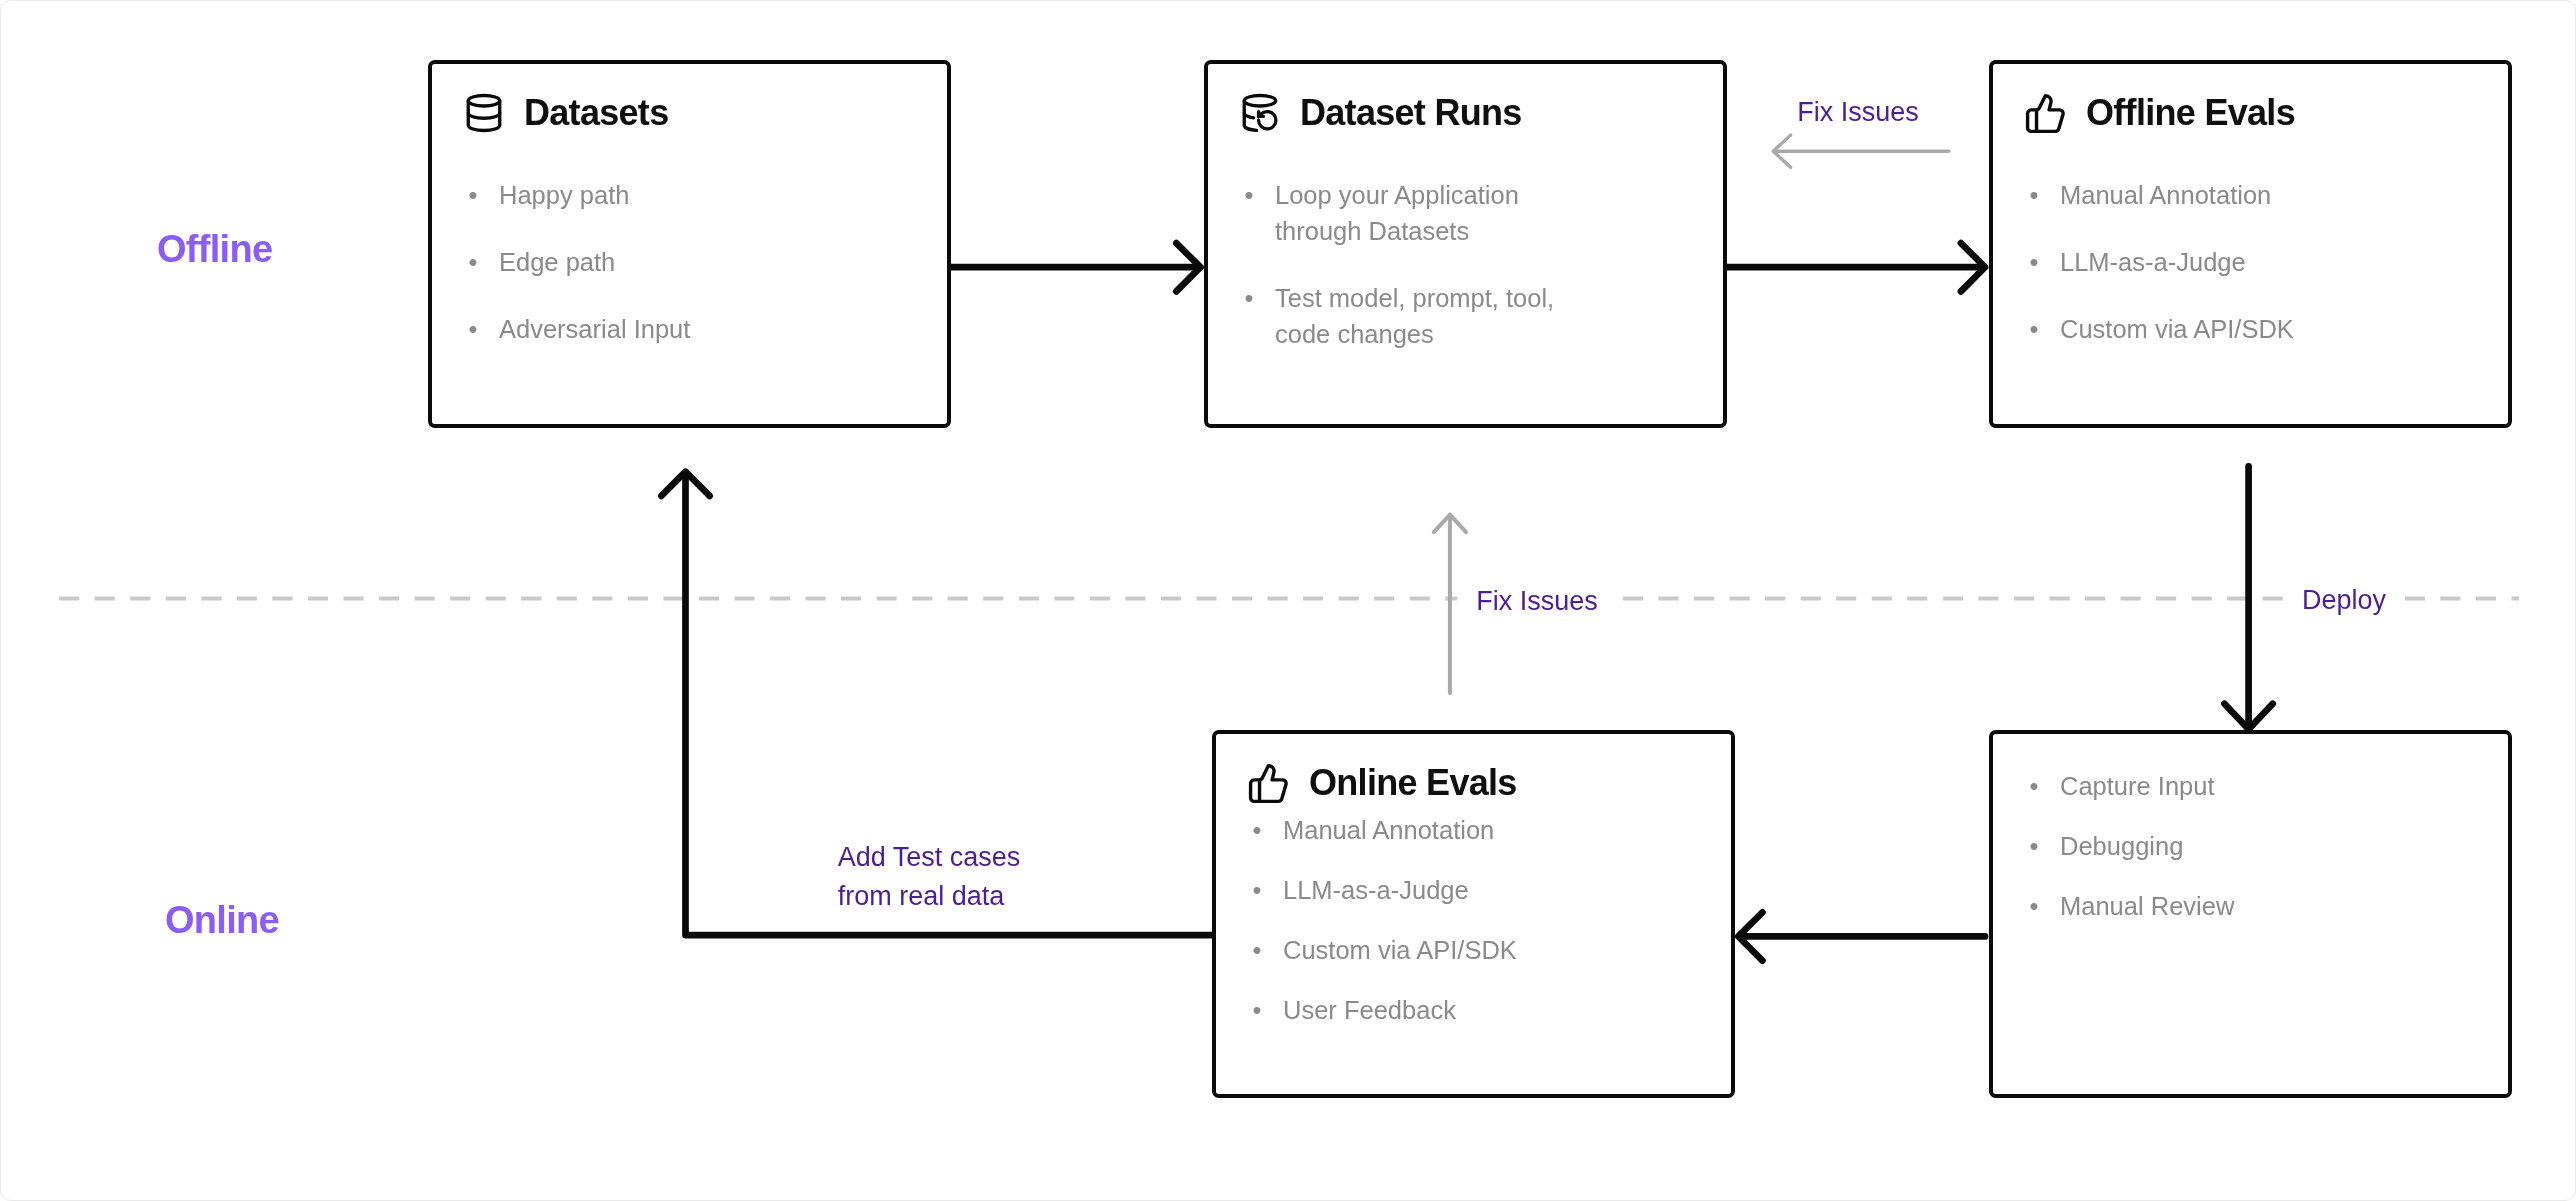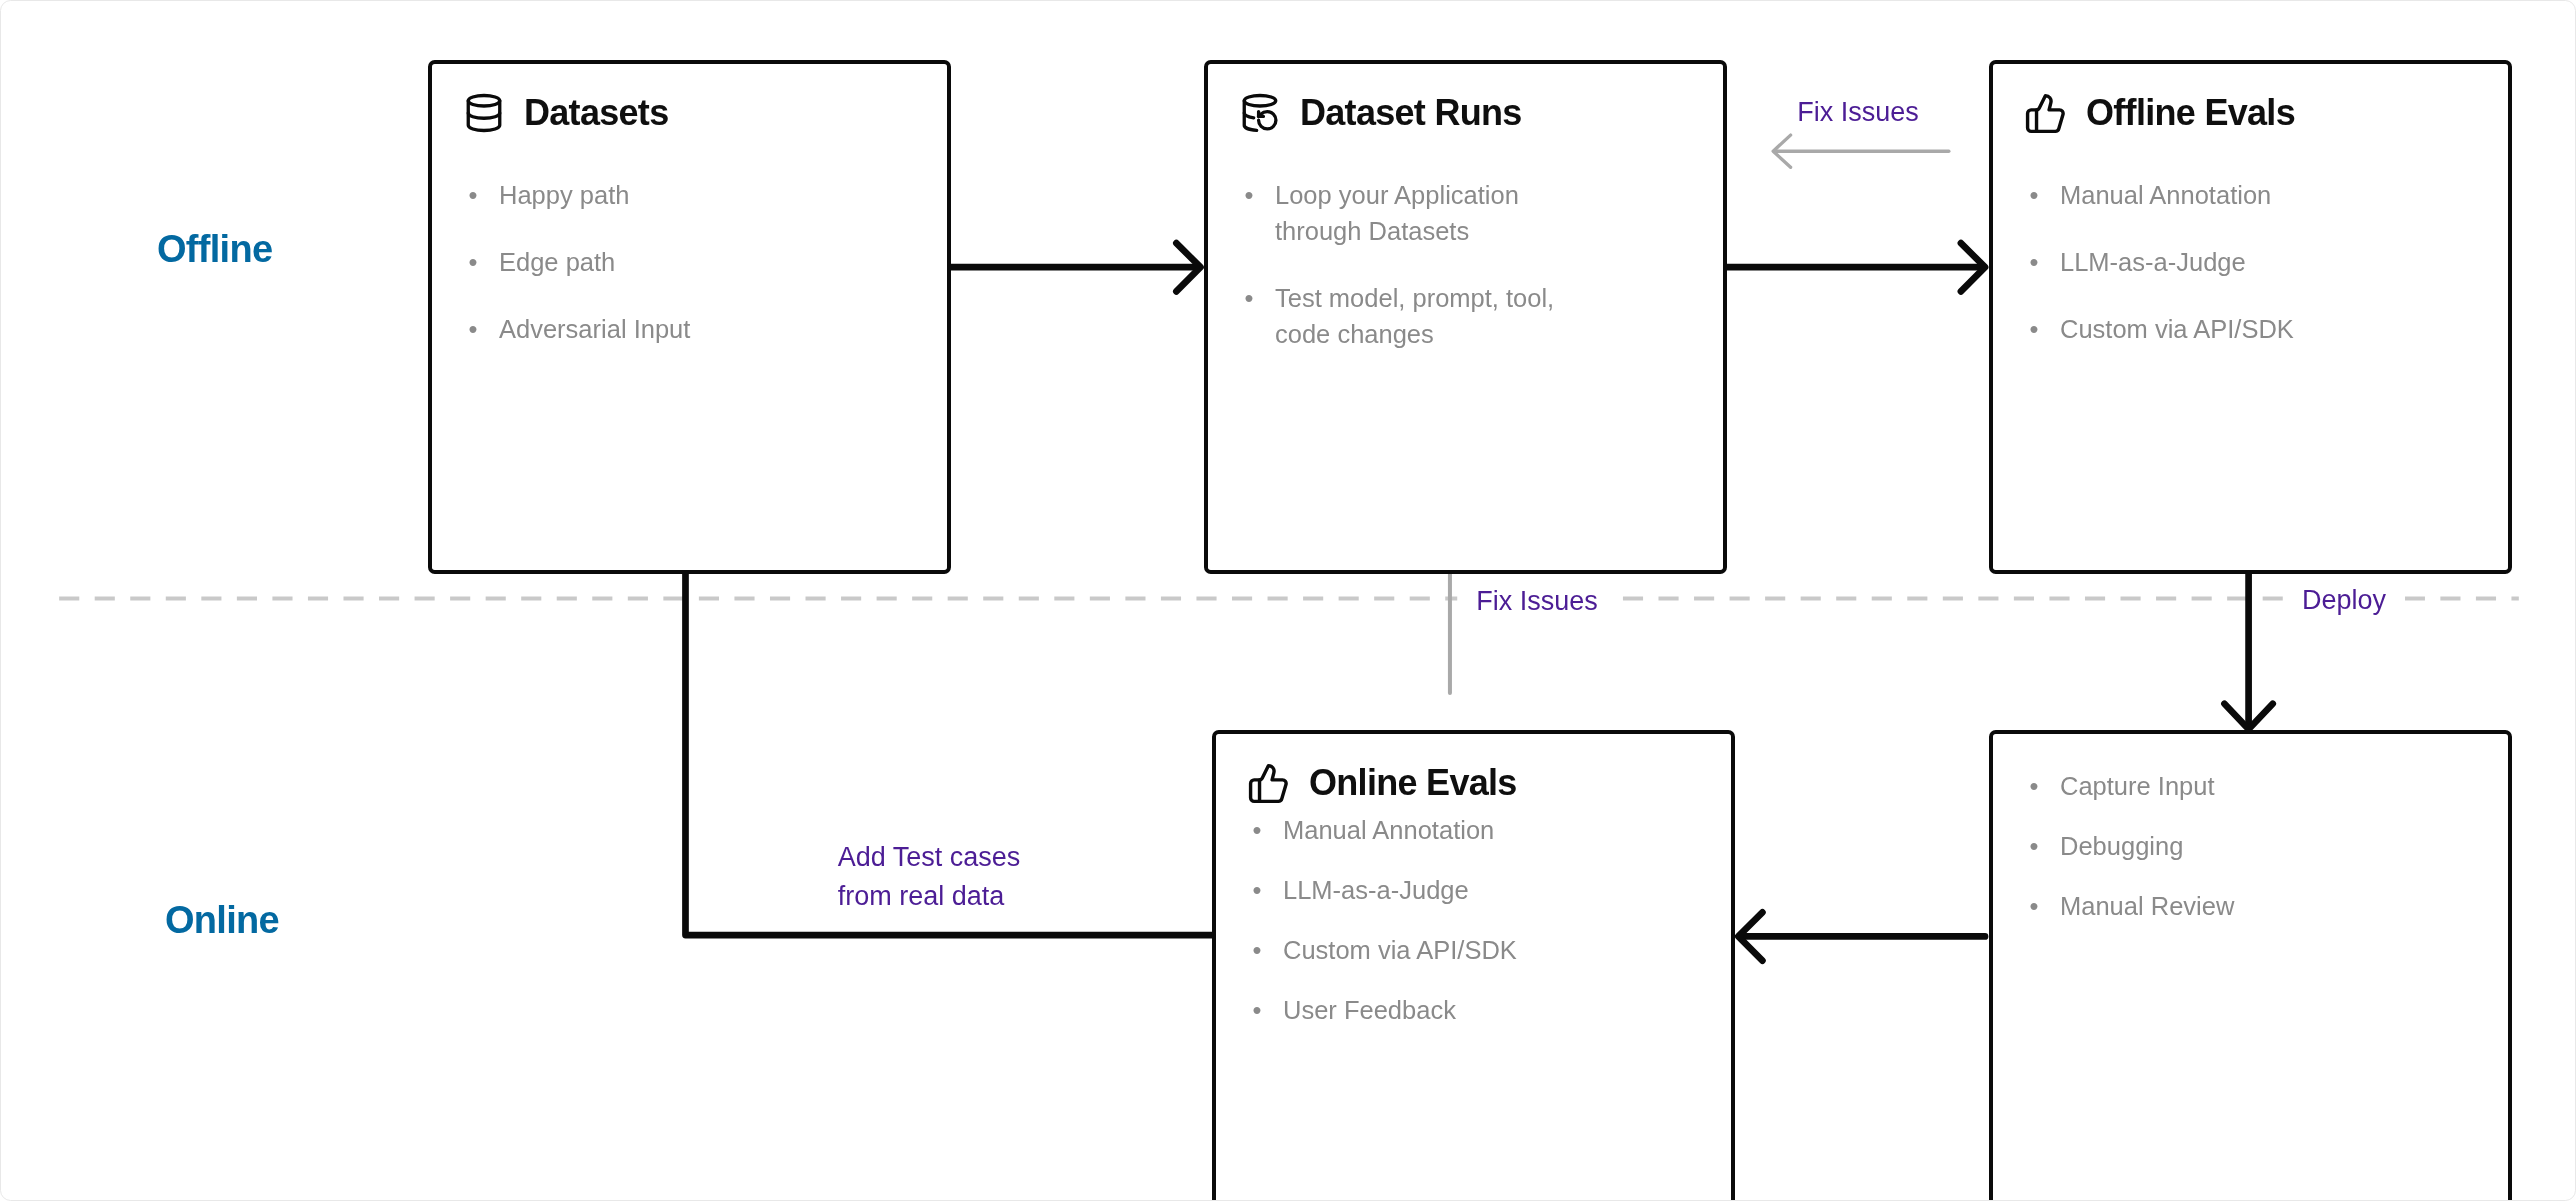--- a/index.html
+++ b/index.html
@@ -12,21 +12,21 @@
     border-radius:10.7px;
     overflow:hidden;
     font-family:"Liberation Sans","DejaVu Sans",sans-serif;
   }
   .layer{position:absolute;left:0;top:0;width:2576px;height:1201px;}
   .z0{z-index:0}.z2{z-index:2}
 
   
   .box{
     position:absolute;
-    width:523px;height:514px;
+    width:523px;height:368px;
     background:#ffffff;
     border:4.7px solid #0a0a0a;
     border-radius:6.7px;
     padding:27px 31px 0 31px;
     z-index:3;
   }
   .box-head{display:flex;align-items:center;gap:19px;height:44px;}
   .icon{flex:none;color:#0a0a0a;display:block;}
   .title{
     font-size:36px;font-weight:700;color:#0f0f0f;
@@ -37,21 +37,21 @@
   .item{
     display:flex;align-items:flex-start;gap:16px;
     font-size:25.5px;line-height:36px;color:#8a8a8a;
   }
   .item .dot{flex:none;width:20px;text-align:center;}
   .item .txt{max-width:335px;}
 
   
   .section-label{
     position:absolute;z-index:3;
-    font-size:38px;font-weight:700;color:#0369a1;
+    font-size:38px;font-weight:700;color:#8b5cf6;
     letter-spacing:-0.7px;
   }
 
   
   .edge-label{
     position:absolute;z-index:1;
     font-size:27px;color:#4c1d95;
     white-space:nowrap;
     transform:translate(-50%,-50%);
   }

